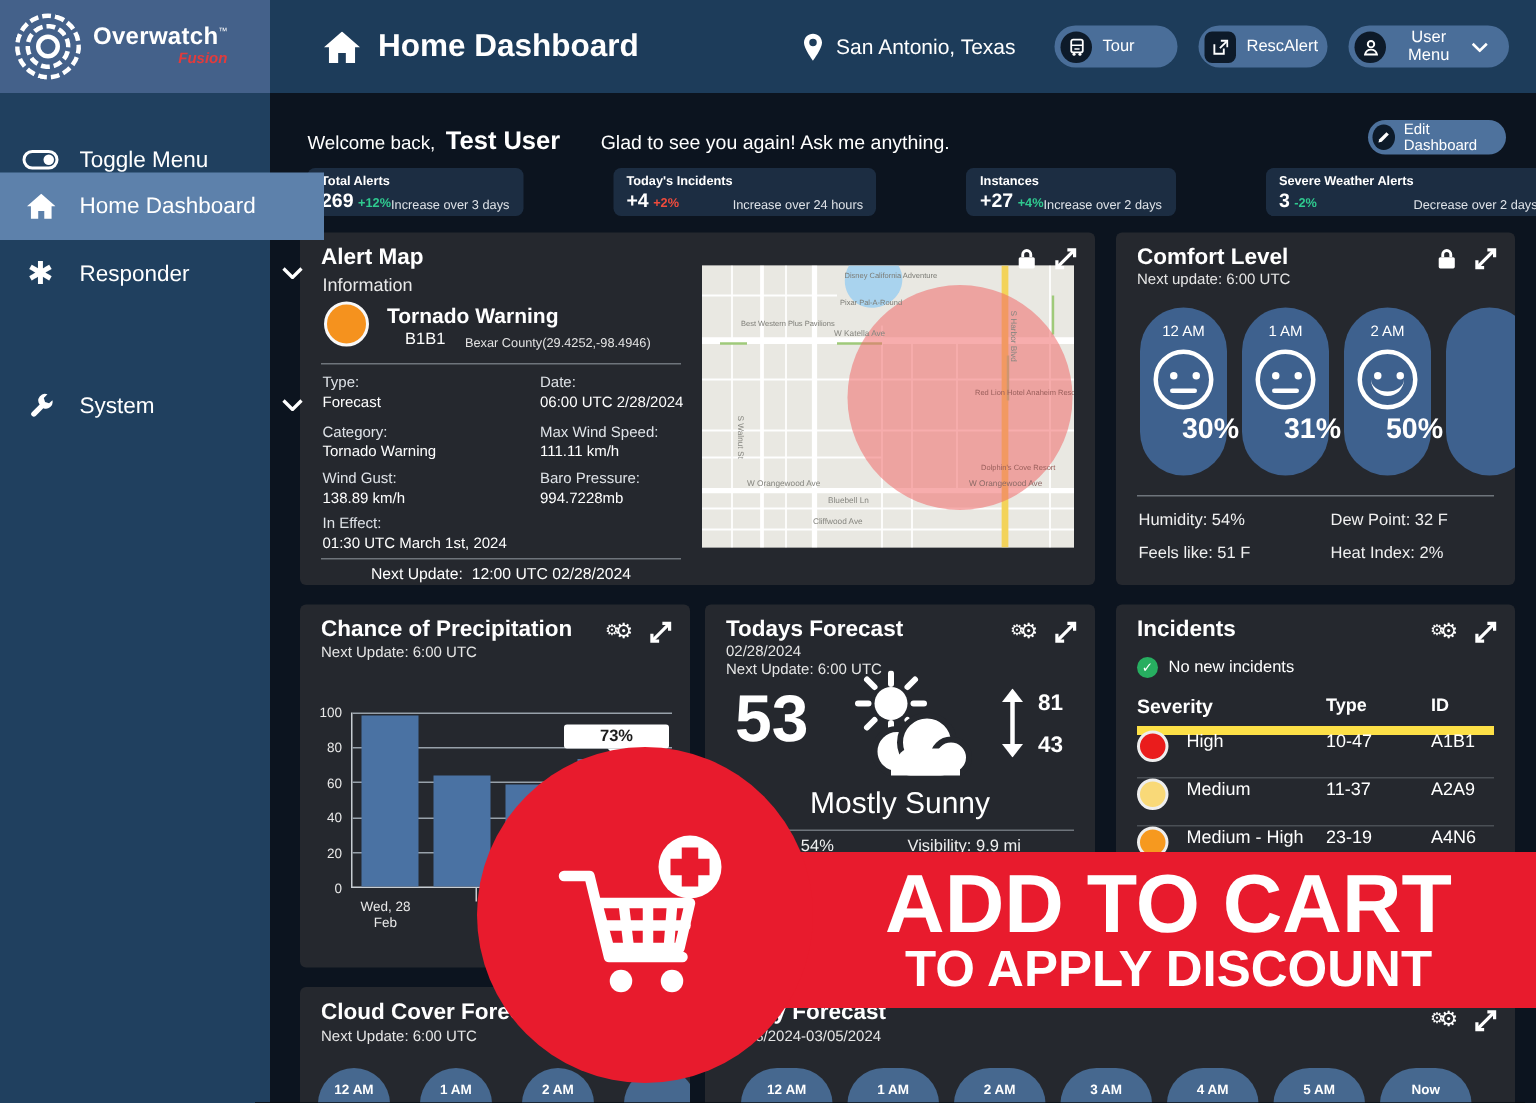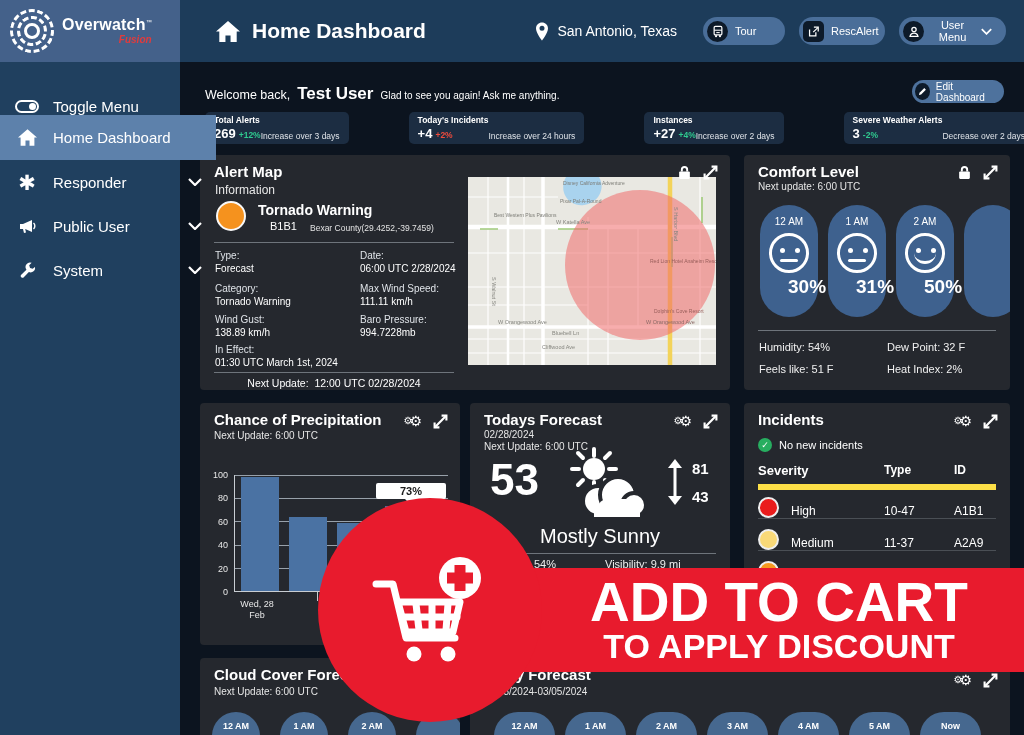--- a/index.html
+++ b/index.html
@@ -32,21 +32,21 @@
   .hd-right { display:flex; align-items:center; margin-left:auto; margin-right:18px; gap:14px; }
   .hd-loc { display:flex; align-items:center; gap:8px; font-size:14px; margin-right:12px; }
   .pill-btn { display:flex; align-items:center; gap:7px; background:#4a6e99; border-radius:15px; height:28px; padding:0 14px 0 4px; font-size:11px; cursor:pointer; border:none; color:#fff; }
   .pill-ico { width:21px; height:21px; border-radius:50%; background:#0d1a29; display:flex; align-items:center; justify-content:center; flex:0 0 21px; }
   .pill-ico.sq { border-radius:5px; }
 
   
   .welcome { position:absolute; left:205px; top:84px; display:flex; align-items:baseline; gap:7px; z-index:1; }
   .wb-prefix { font-size:12.5px; }
   .wb-user { font-size:17px; font-weight:bold; }
-  .wb-suffix { font-size:10px; }
+  .wb-suffix { font-size:13px;margin-left:20px; }
   .edit-btn { position:absolute; left:912px; top:80px; width:92px; height:23px; background:#4e729d; border-radius:12px; display:flex; align-items:center; gap:6px; padding:0 8px 0 3px; font-size:10px; cursor:pointer; z-index:1; }
   .edit-ico { width:17px; height:17px; border-radius:50%; background:#0d1a29; display:flex; align-items:center; justify-content:center; }
 
   .stats { position:absolute; left:205px; top:112px; width:805px; display:flex; gap:60px; z-index:1; }
   .chip { flex:1; height:32px; background:#1c2d42; border-radius:5px; padding:3px 9px; display:flex; justify-content:space-between; }
   .chip-l { display:flex; flex-direction:column; justify-content:space-between; white-space:nowrap; }
   .chip-label { font-size:8.5px; font-weight:bold; }
   .chip-val { font-size:13px; font-weight:bold; line-height:12px; }
   .chip-delta { font-size:8.5px; font-weight:bold; margin-left:3px; }
   .chip-note { font-size:8.5px; color:#dfe3e8; align-self:flex-end; white-space:nowrap; }
@@ -94,21 +94,21 @@
   .temp-big { position:absolute; left:20px; top:52px; font-size:44px; font-weight:bold; }
   .cond { position:absolute; left:0; right:0; top:122px; text-align:center; font-size:20px; }
   .tstat { position:absolute; top:155px; font-size:11px; color:#f0f0f0; }
   .hl-num { position:absolute; font-size:15px; font-weight:bold; }
 
   
   .inc-status { position:absolute; left:14px; top:35px; display:flex; align-items:center; gap:7px; font-size:11px; }
   .check-dot { width:14px; height:14px; border-radius:50%; background:#27ae60; color:#fff; font-size:9px; display:flex; align-items:center; justify-content:center; }
   .inc-head { position:absolute; left:14px; right:14px; top:60px; font-size:13px; font-weight:bold; border-bottom:6px solid #fde047; padding-bottom:6px; }
   .inc-rows { position:absolute; left:14px; right:14px; top:84px; }
-  .inc-row { position:relative; height:32px; display:flex; align-items:flex-end; border-bottom:1px solid #4a4f55; }
+  .inc-row { position:relative; height:32px; display:flex; align-items:flex-start; border-bottom:1px solid #4a4f55; }
   .sev-dot { width:21px; height:21px; border-radius:50%; border:2px solid #eee; margin-right:12px; flex:0 0 21px; }
   .inc-sev { font-size:12px; }
   .col-type { position:absolute; left:126px; font-size:12px; }
   .col-id { position:absolute; left:196px; font-size:12px; }
 
   
   .hpill-row { position:absolute; top:54px; display:flex; }
   .hpill { height:80px; background:#46688f; border-radius:24px; text-align:center; font-size:9px; font-weight:bold; padding-top:9px; color:#fff; }
 
   
@@ -155,34 +155,20 @@
     <div class="side-item" style="top:160px;">
       <span class="side-icon star-life">✱</span>
       <span>Responder</span>
       <span class="chevron">
         <svg width="14" height="8" viewBox="0 0 14 8">
             <path d="M1 1l6 6 6-6" fill="none" stroke="#fff" stroke-width="2.2"></path>
           </svg>
       </span>
     </div>
 
-    <div class="side-item" style="top:204px;">
-      <span class="side-icon">
-        <svg width="18" height="16" viewBox="0 0 18 16">
-            <path d="M2 6v5h3l1 4 2-.5-.8-3.5L14 14V2L5 6z" fill="#fff"></path>
-            <path d="M15.5 5a4 4 0 0 1 0 6" fill="none" stroke="#fff" stroke-width="1.4"></path>
-          </svg>
-      </span>
-      <span>Public User</span>
-      <span class="chevron">
-        <svg width="14" height="8" viewBox="0 0 14 8">
-            <path d="M1 1l6 6 6-6" fill="none" stroke="#fff" stroke-width="2.2"></path>
-          </svg>
-      </span>
-    </div>
 
     <div class="side-item" style="top:248px;">
       <span class="side-icon">
         <svg width="17" height="17" viewBox="0 0 16 16">
             <path d="M15 4.6a4.2 4.2 0 0 1-5.7 4.9l-4.8 4.9a1.7 1.7 0 0 1-2.4-2.4L7 7.2A4.2 4.2 0 0 1 11.9.8L9.6 3.1l.8 2.5 2.5.8z" fill="#fff"></path>
           </svg>
       </span>
       <span>System</span>
       <span class="chevron">
         <svg width="14" height="8" viewBox="0 0 14 8">
@@ -308,21 +294,21 @@
             <path d="M1.5 12.5 12.5 1.5" stroke="#fff" stroke-width="2"></path>
             <path d="M8 1.5h4.5V6" fill="none" stroke="#fff" stroke-width="2"></path>
             <path d="M6 12.5H1.5V8" fill="none" stroke="#fff" stroke-width="2"></path>
           </svg>
       </span>
     </div>
     <div style="position:absolute;left:15px;top:28px;font-size:12px;color:#e8e8e8;">Information</div>
     <div class="orange-dot" style="left:16px;top:46px;"></div>
     <div style="position:absolute;left:58px;top:47px;font-size:14px;font-weight:bold;">Tornado Warning</div>
     <div style="position:absolute;left:58px;top:65px;font-size:11px;padding-left:12px;">B1B1</div>
-    <div style="position:absolute;left:110px;top:68px;font-size:8.5px;color:#e3e3e3;">Bexar County(29.4252,-39.7459)</div>
+    <div style="position:absolute;left:110px;top:68px;font-size:8.5px;color:#e3e3e3;">Bexar County(29.4252,-98.4946)</div>
     <div class="divider" style="left:14px;top:87px;width:240px;"></div>
 
     <div class="fld" style="left:15px;top:94px;">
         <div class="lbl">Type:</div>
         <div>Forecast</div>
       </div>
     <div class="fld" style="left:160px;top:94px;">
         <div class="lbl">Date:</div>
         <div>06:00 UTC 2/28/2024</div>
       </div>

